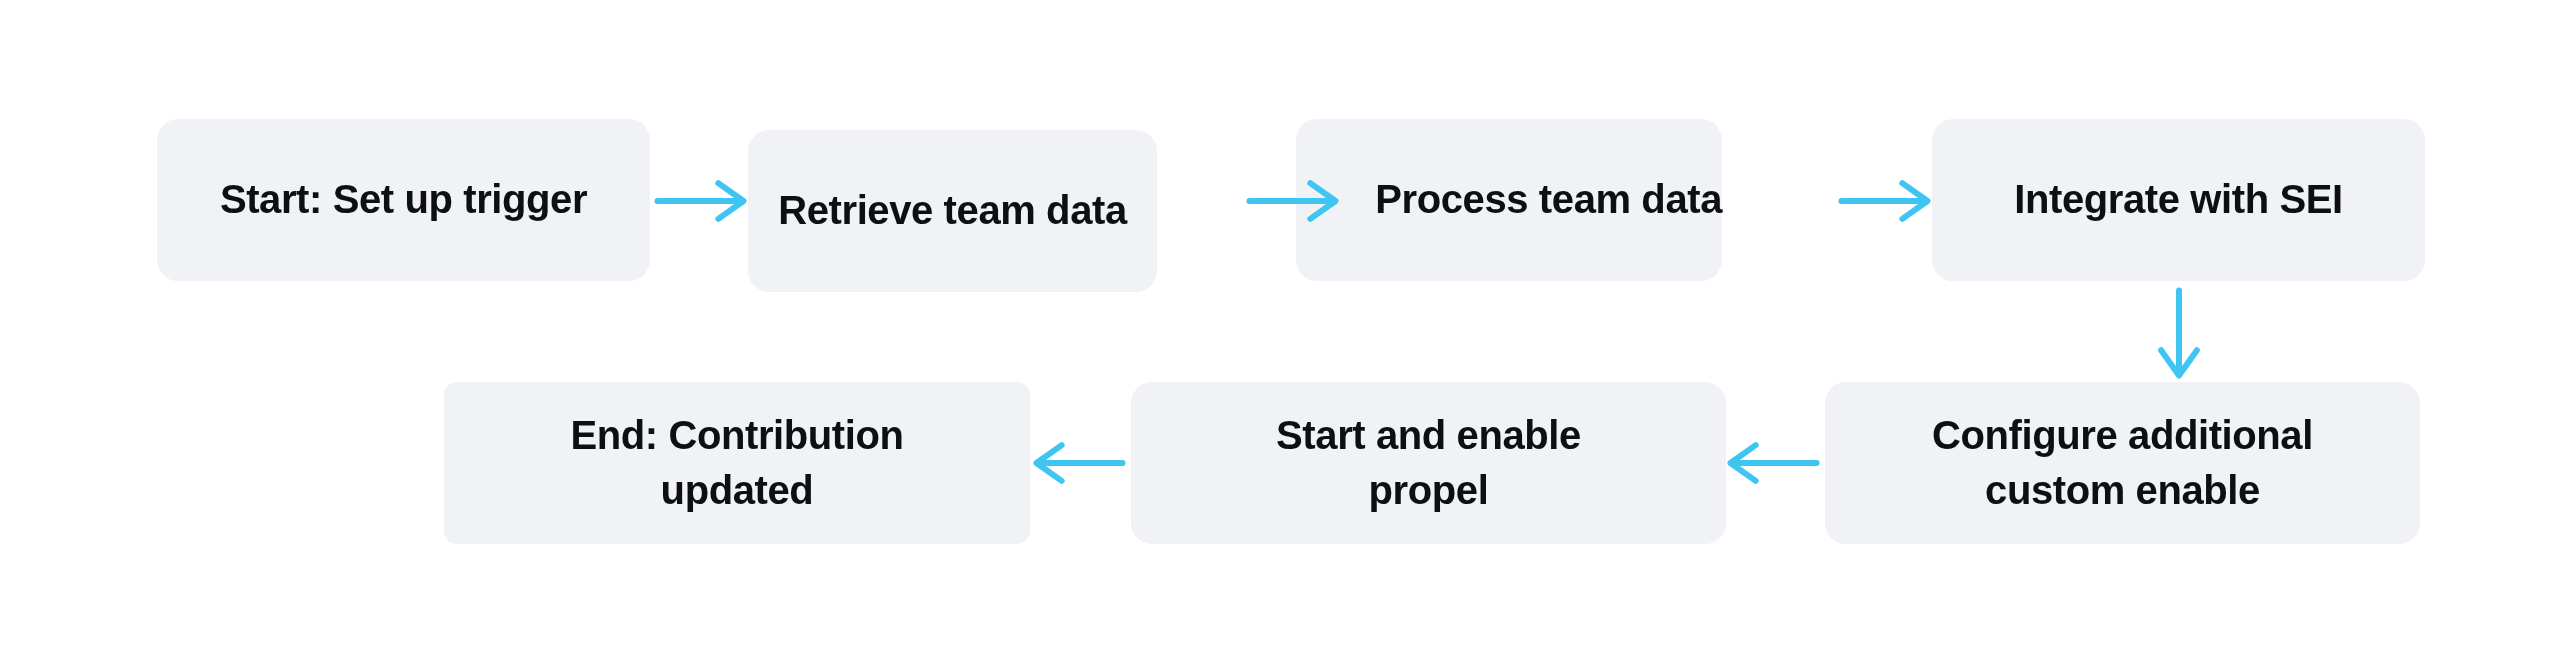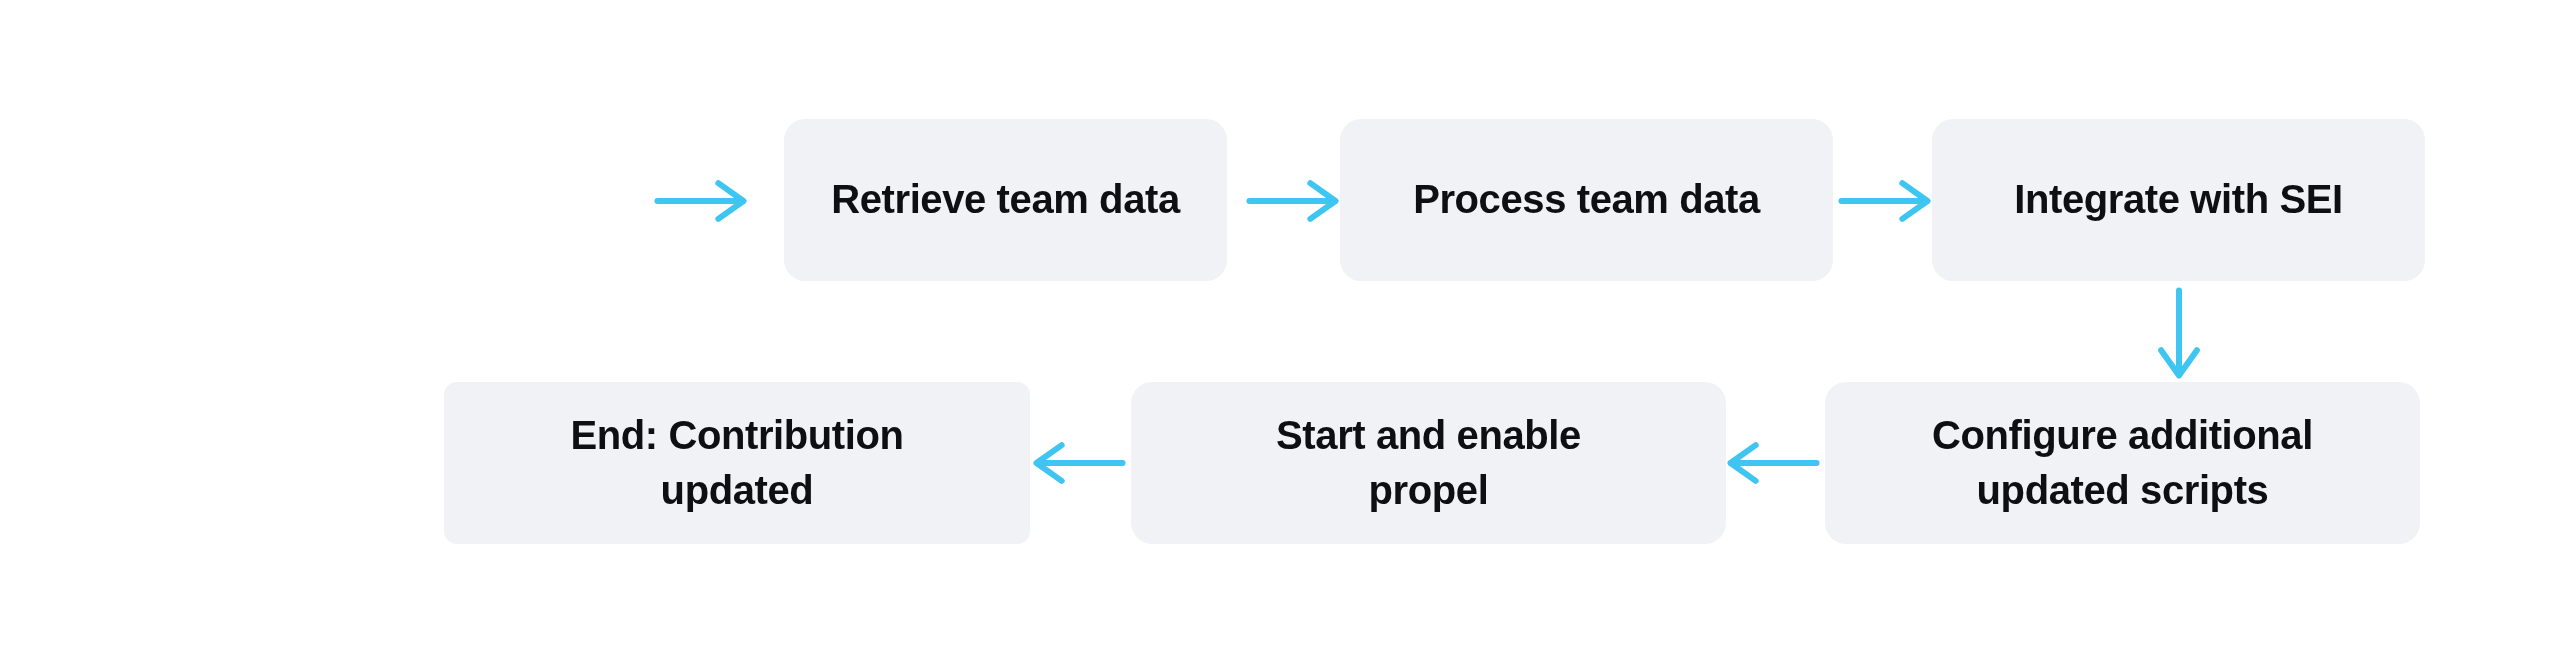--- a/index.html
+++ b/index.html
@@ -26,22 +26,22 @@
     color: #0E0F13;
     font-size: 40px;
     font-weight: 700;
     letter-spacing: -0.4px;
     line-height: 1.38;
     white-space: pre-line;
   }
   
   .row-top { top: 119px; height: 162px; }
   .n-start     { left: 157px;  width: 493px; }
-  .n-retrieve  { left: 784px; width: 443px; }
-  .n-process   { left: 1340px; width: 493px; }
+  .n-retrieve  { left: 748px; width: 409px; margin-top: 11px; }
+  .n-process   { left: 1296px; width: 426px; justify-content: flex-end; }
   .n-integrate { left: 1932px; width: 493px; align-items: center; }
   
   .row-bottom { top: 382px; height: 162px; }
   .n-end       { left: 444px;  width: 586px; border-radius: 13px; }
   .n-save      { left: 1131px; width: 595px; }
   .n-configure { left: 1825px; width: 595px; }
   .arrow {
     position: absolute;
     display: block;
   }
@@ -50,41 +50,44 @@
   .a-right-3 { left: 1834px; top: 177px; }
   .a-down-1  { left: 2155px; top: 283px; }
   .a-left-1  { left: 1726px; top: 439px; }
   .a-left-2  { left: 1032px; top: 439px; }
 </style>
 </head>
 <body>
 
 <div class="canvas">
 
+  <div class="node row-top n-start">
+    <span>Start: Set up trigger</span>
+  </div>
   <div class="node row-top n-retrieve">
     <span>Retrieve team data</span>
   </div>
   <div class="node row-top n-process">
     <span>Process team data</span>
   </div>
   <div class="node row-top n-integrate">
     <span>Integrate with SEI</span>
   </div>
 
   <div class="node row-bottom n-end">
     <span>End: Contribution
 updated</span>
   </div>
   <div class="node row-bottom n-save">
     <span>Start and enable
 propel</span>
   </div>
   <div class="node row-bottom n-configure">
     <span>Configure additional
-updated scripts</span>
+custom enable</span>
   </div>
 
   <svg class="arrow a-right-1" width="98" height="48" viewBox="0 0 132 64">
     <line x1="10" y1="32" x2="118" y2="32" stroke-width="8" stroke-linecap="round" stroke="#3EC5F2"></line>
     <path d="M92 8 L126 32 L92 56" fill="none" stroke-width="8" stroke-linecap="round" stroke-linejoin="round" stroke="#3EC5F2"></path>
   </svg>
 
   <svg class="arrow a-right-2" width="98" height="48" viewBox="0 0 132 64">
     <line x1="10" y1="32" x2="118" y2="32" stroke-width="8" stroke-linecap="round" stroke="#3EC5F2"></line>
     <path d="M92 8 L126 32 L92 56" fill="none" stroke-width="8" stroke-linecap="round" stroke-linejoin="round" stroke="#3EC5F2"></path>

